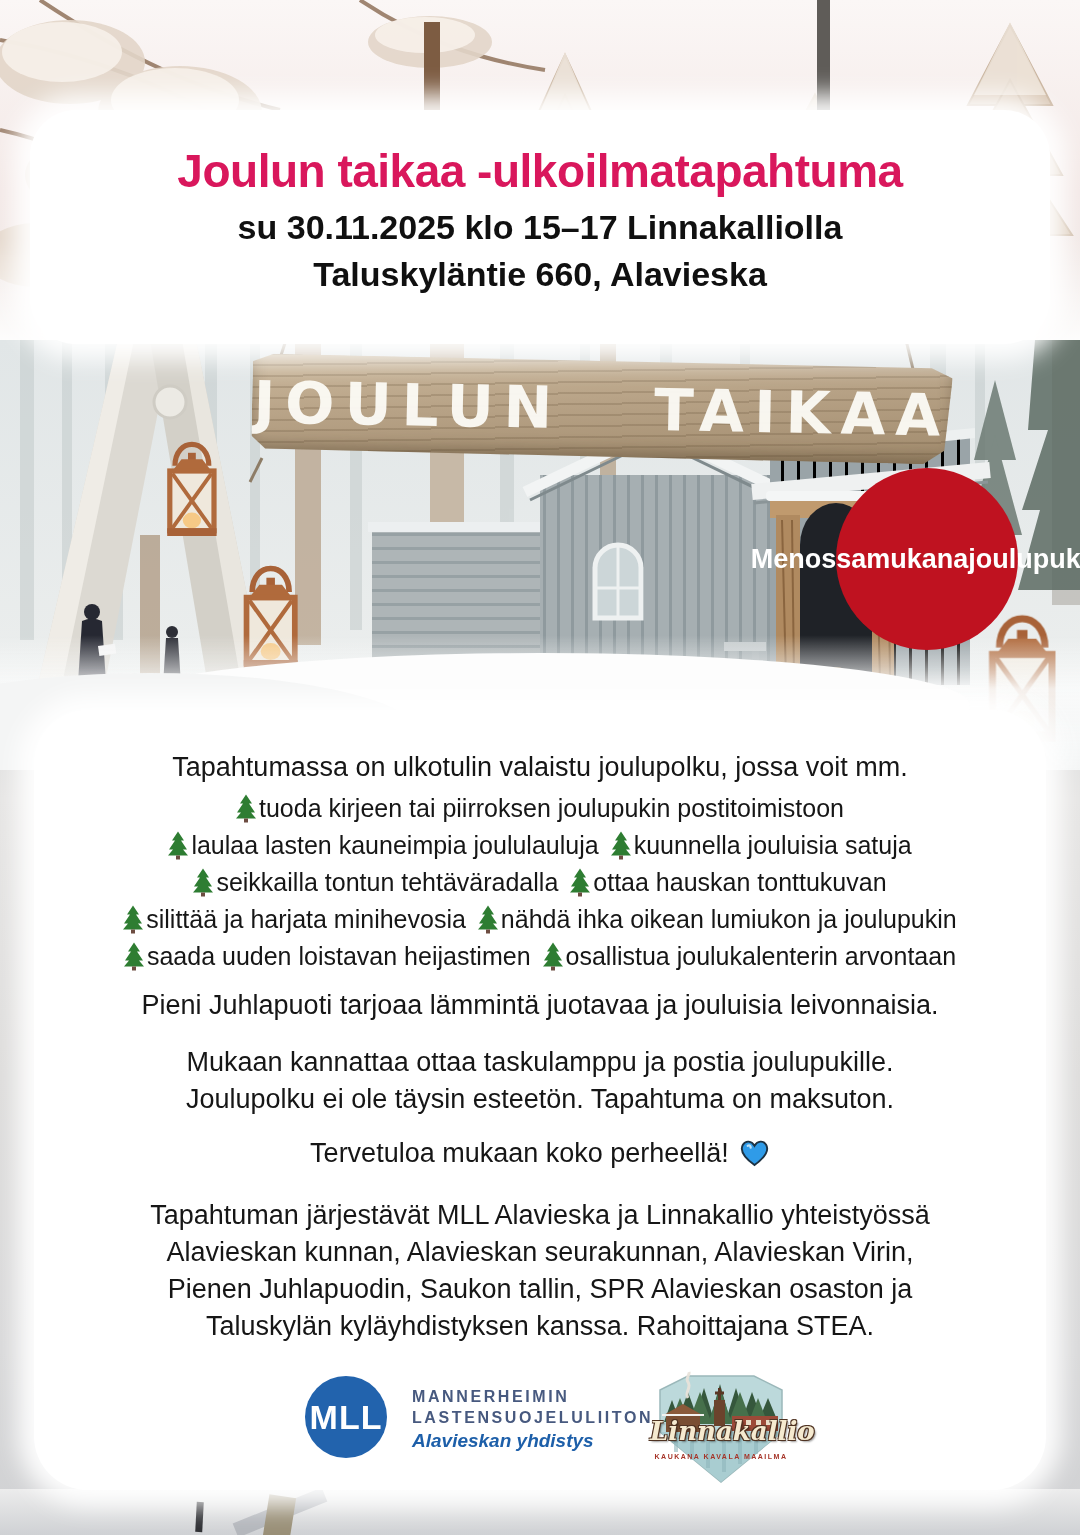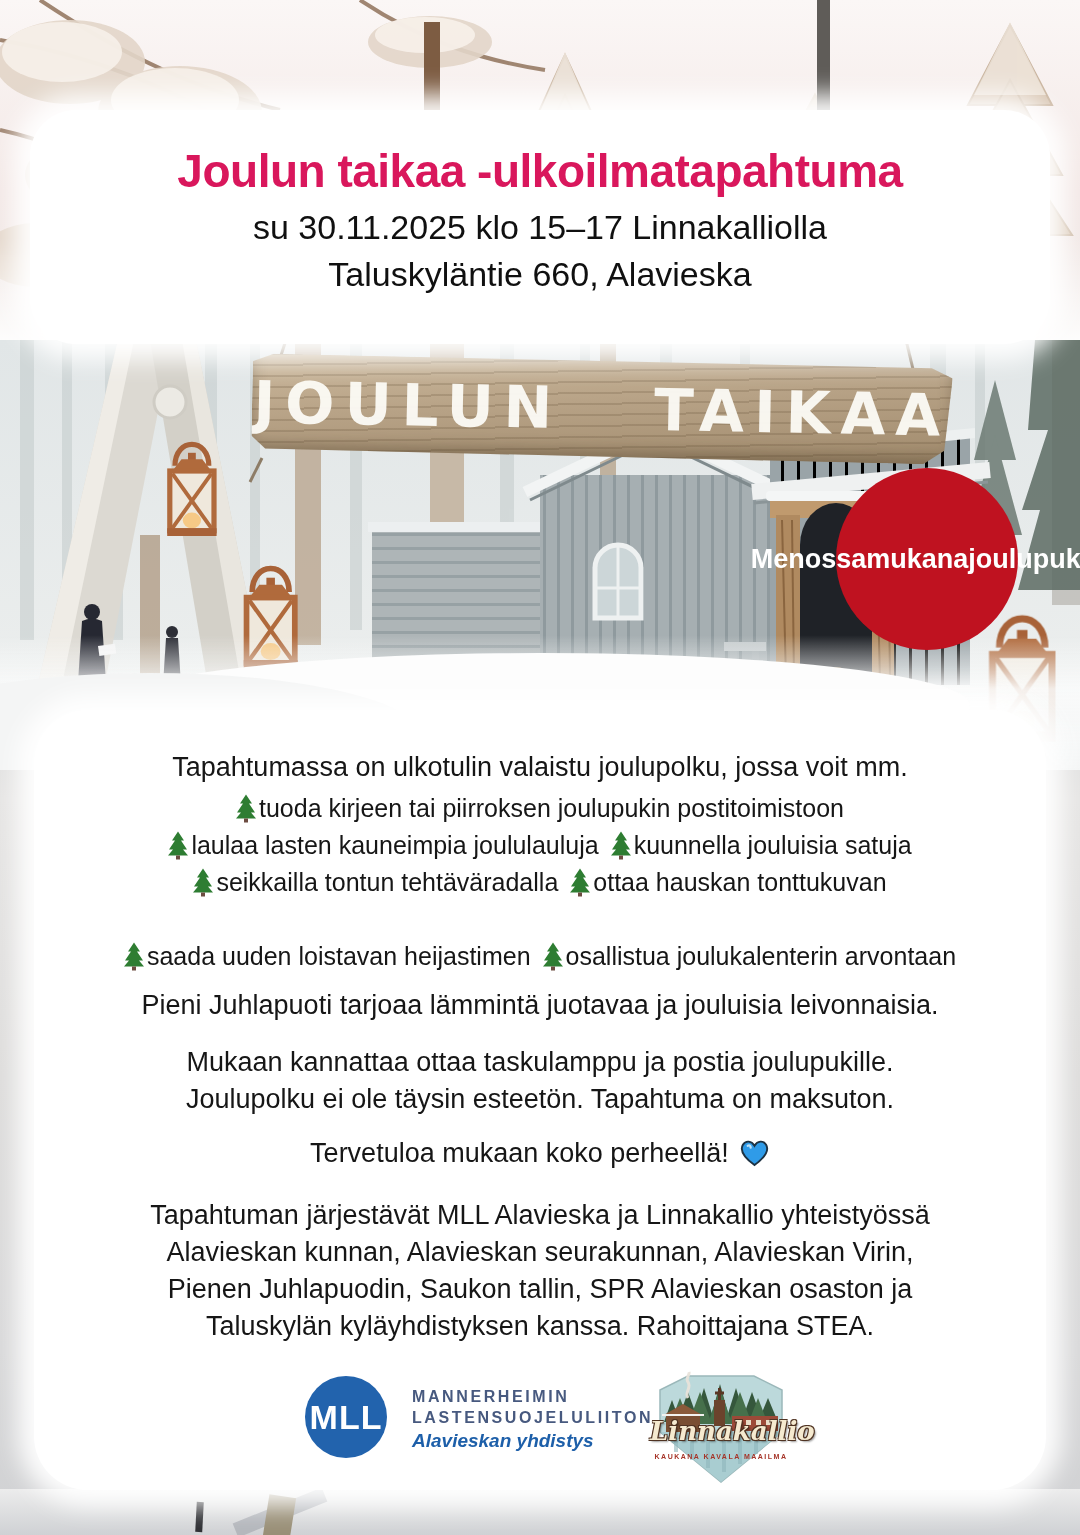--- a/index.html
+++ b/index.html
@@ -52,21 +52,21 @@
   
   .title-box{
     position:absolute;left:30px;top:110px;width:1020px;height:234px;z-index:5;
     background:#ffffff;border-radius:46px;text-align:center;
     box-shadow:0 0 24px 16px rgba(255,255,255,.95);
   }
   .title{
     margin:34px 0 6px 0;font-size:46px;font-weight:bold;color:var(--title-pink);
     letter-spacing:-0.5px;
   }
-  .sub{font-size:34px;font-weight:normal;color:#101010;line-height:47px;}
+  .sub{font-size:34px;font-weight:bold;color:#101010;line-height:47px;}
   .content-box{
     position:absolute;left:34px;top:710px;width:1012px;height:780px;z-index:5;
     background:#fff;border-radius:54px;
     box-shadow:0 0 24px 16px rgba(255,255,255,.95);
   }
   .line{
     position:absolute;left:0;width:100%;text-align:center;color:#161616;
     display:flex;align-items:center;justify-content:center;white-space:nowrap;
   }
   .intro,.cafe,.adv,.welc,.org{font-size:27px;}
@@ -344,20 +344,32 @@
           <rect x="8" y="24" width="4" height="4" fill="#6d4c41"></rect>
         </svg>
       <span>seikkailla tontun tehtäväradalla</span>
       <svg class="tree" viewBox="0 0 20 28">
           <path d="M10 0 L16 9 L13 9 L19 18 L15 18 L20 24 L0 24 L5 18 L1 18 L7 9 L4 9 Z" fill="var(--tree-green)"></path>
           <rect x="8" y="24" width="4" height="4" fill="#6d4c41"></rect>
         </svg>
       <span>ottaa hauskan tonttukuvan</span>
     </div>
 
+    <div class="line act" style="top:195px">
+      <svg class="tree first" viewBox="0 0 20 28">
+          <path d="M10 0 L16 9 L13 9 L19 18 L15 18 L20 24 L0 24 L5 18 L1 18 L7 9 L4 9 Z" fill="var(--tree-green)"></path>
+          <rect x="8" y="24" width="4" height="4" fill="#6d4c41"></rect>
+        </svg>
+      <span>silittää ja harjata minihevosia</span>
+      <svg class="tree" viewBox="0 0 20 28">
+          <path d="M10 0 L16 9 L13 9 L19 18 L15 18 L20 24 L0 24 L5 18 L1 18 L7 9 L4 9 Z" fill="var(--tree-green)"></path>
+          <rect x="8" y="24" width="4" height="4" fill="#6d4c41"></rect>
+        </svg>
+      <span>nähdä ihka oikean lumiukon ja joulupukin</span>
+    </div>
 
     <div class="line act" style="top:232px">
       <svg class="tree first" viewBox="0 0 20 28">
           <path d="M10 0 L16 9 L13 9 L19 18 L15 18 L20 24 L0 24 L5 18 L1 18 L7 9 L4 9 Z" fill="var(--tree-green)"></path>
           <rect x="8" y="24" width="4" height="4" fill="#6d4c41"></rect>
         </svg>
       <span>saada uuden loistavan heijastimen</span>
       <svg class="tree" viewBox="0 0 20 28">
           <path d="M10 0 L16 9 L13 9 L19 18 L15 18 L20 24 L0 24 L5 18 L1 18 L7 9 L4 9 Z" fill="var(--tree-green)"></path>
           <rect x="8" y="24" width="4" height="4" fill="#6d4c41"></rect>

